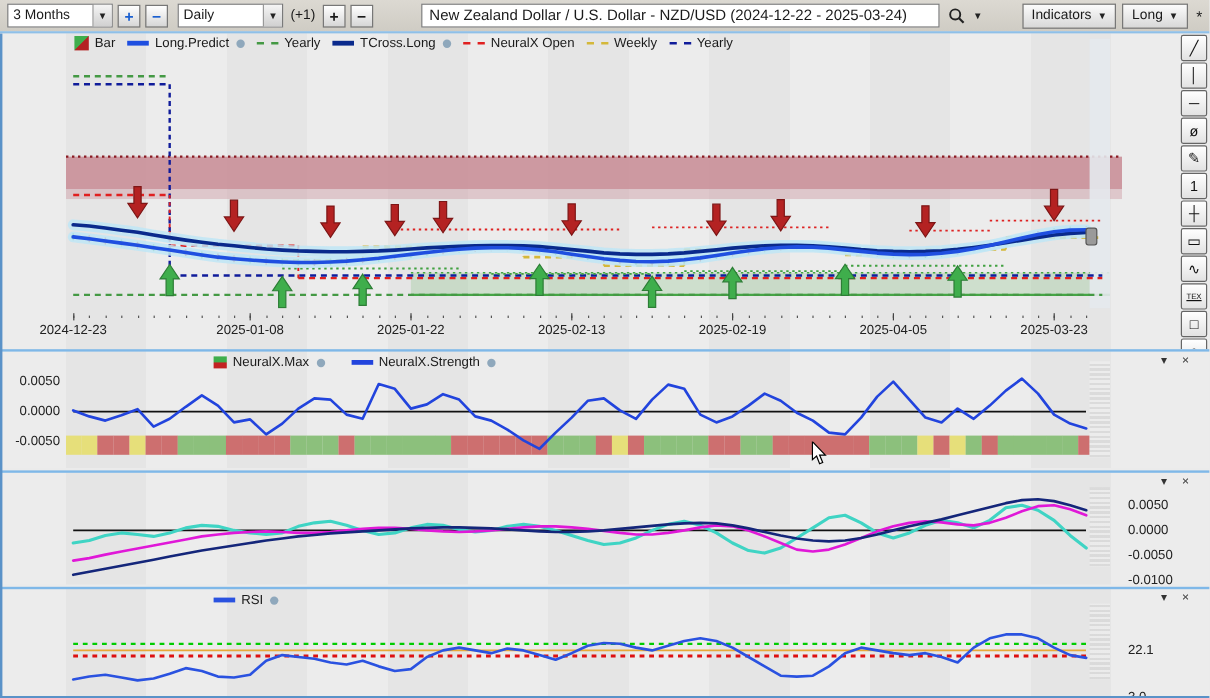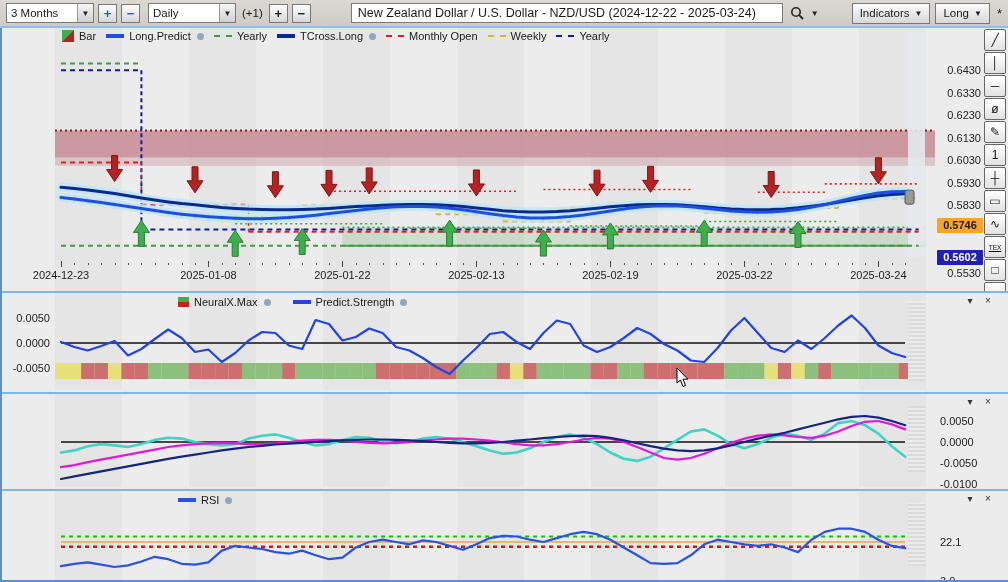--- a/index.html
+++ b/index.html
@@ -134,21 +134,21 @@
       <span class="sw dash" style="border-top-color: rgb(68, 153, 68);"></span>
       <span>Yearly</span>
     </span>
     <span class="lg-item">
       <span class="sw" style="background: rgb(10, 42, 140);"></span>
       <span>TCross.Long</span>
       <span class="info-dot"></span>
     </span>
     <span class="lg-item">
       <span class="sw dash" style="border-top-color: rgb(224, 32, 32);"></span>
-      <span>Monthly Open</span>
+      <span>NeuralX Open</span>
     </span>
     <span class="lg-item">
       <span class="sw dash" style="border-top-color: rgb(212, 184, 58);"></span>
       <span>Weekly</span>
     </span>
     <span class="lg-item">
       <span class="sw dash" style="border-top-color: rgb(16, 28, 154);"></span>
       <span>Yearly</span>
     </span>
   </div>
@@ -418,36 +418,23 @@
       <div class="x-date" style="left: 6px;">2024-12-23</div>
       <div class="tickmaj" style="left: 153.4px;"></div>
       <div class="x-date" style="left: 153.4px;">2025-01-08</div>
       <div class="tickmaj" style="left: 287.4px;"></div>
       <div class="x-date" style="left: 287.4px;">2025-01-22</div>
       <div class="tickmaj" style="left: 421.4px;"></div>
       <div class="x-date" style="left: 421.4px;">2025-02-13</div>
       <div class="tickmaj" style="left: 555.4px;"></div>
       <div class="x-date" style="left: 555.4px;">2025-02-19</div>
       <div class="tickmaj" style="left: 689.4px;"></div>
-      <div class="x-date" style="left: 689.4px;">2025-03-22</div>
+      <div class="x-date" style="left: 689.4px;">2025-04-05</div>
       <div class="tickmaj" style="left: 823.4px;"></div>
-      <div class="x-date" style="left: 823.4px;">2025-03-24</div>
-    </div>
-  <div id="y-axis">
-      <div class="ytick" style="top: 4.25px;">0.6430</div>
-      <div class="ytick" style="top: 26.75px;">0.6330</div>
-      <div class="ytick" style="top: 49.25px;">0.6230</div>
-      <div class="ytick" style="top: 71.75px;">0.6130</div>
-      <div class="ytick" style="top: 94.25px;">0.6030</div>
-      <div class="ytick" style="top: 116.75px;">0.5930</div>
-      <div class="ytick" style="top: 139.25px;">0.5830</div>
-      <div class="ytick" style="top: 206.75px;">0.5530</div>
-      <div class="ytick" style="top: 229.25px;">0.5430</div>
-      <div class="ptag" style="top: 157.65px; background: rgb(245, 166, 35); color: rgb(26, 26, 26);">0.5746</div>
-      <div class="ptag" style="top: 190.05px; background: rgb(32, 32, 184); color: rgb(255, 255, 255);">0.5602</div>
+      <div class="x-date" style="left: 823.4px;">2025-03-23</div>
     </div>
 </div>
 
 <div id="tool-col">
     <div class="tool-btn">╱</div>
     <div class="tool-btn">│</div>
     <div class="tool-btn">─</div>
     <div class="tool-btn">ø</div>
     <div class="tool-btn">✎</div>
     <div class="tool-btn">1</div>
@@ -463,21 +450,21 @@
 <div class="panel" id="panel-neuralx">
   <div class="plot-bg"></div>
   <div class="legend" style="left:178px; top:3px;">
     <span class="lg-item">
       <span class="sw sw-nx" style="background: linear-gradient(rgb(63, 174, 76) 0px, rgb(63, 174, 76) 45%, rgb(195, 34, 34) 55%, rgb(195, 34, 34) 100%);"></span>
       <span>NeuralX.Max</span>
       <span class="info-dot"></span>
     </span>
     <span class="lg-item" style="margin-left:14px">
       <span class="sw" style="background: rgb(34, 68, 221);"></span>
-      <span>Predict.Strength</span>
+      <span>NeuralX.Strength</span>
       <span class="info-dot"></span>
     </span>
   </div>
   <svg class="plot-svg" id="nx-svg" style="top:2px" width="880" height="92" viewBox="0 0 880 92">
       <rect x="-0.7000000000000002" y="68" width="13.5" height="16" fill="#e6df7a"></rect>
       <rect x="12.7" y="68" width="13.5" height="16" fill="#e6df7a"></rect>
       <rect x="26.099999999999998" y="68" width="13.5" height="16" fill="#cd6f6f"></rect>
       <rect x="39.5" y="68" width="13.5" height="16" fill="#cd6f6f"></rect>
       <rect x="52.9" y="68" width="13.5" height="16" fill="#e6df7a"></rect>
       <rect x="66.3" y="68" width="13.5" height="16" fill="#cd6f6f"></rect>

